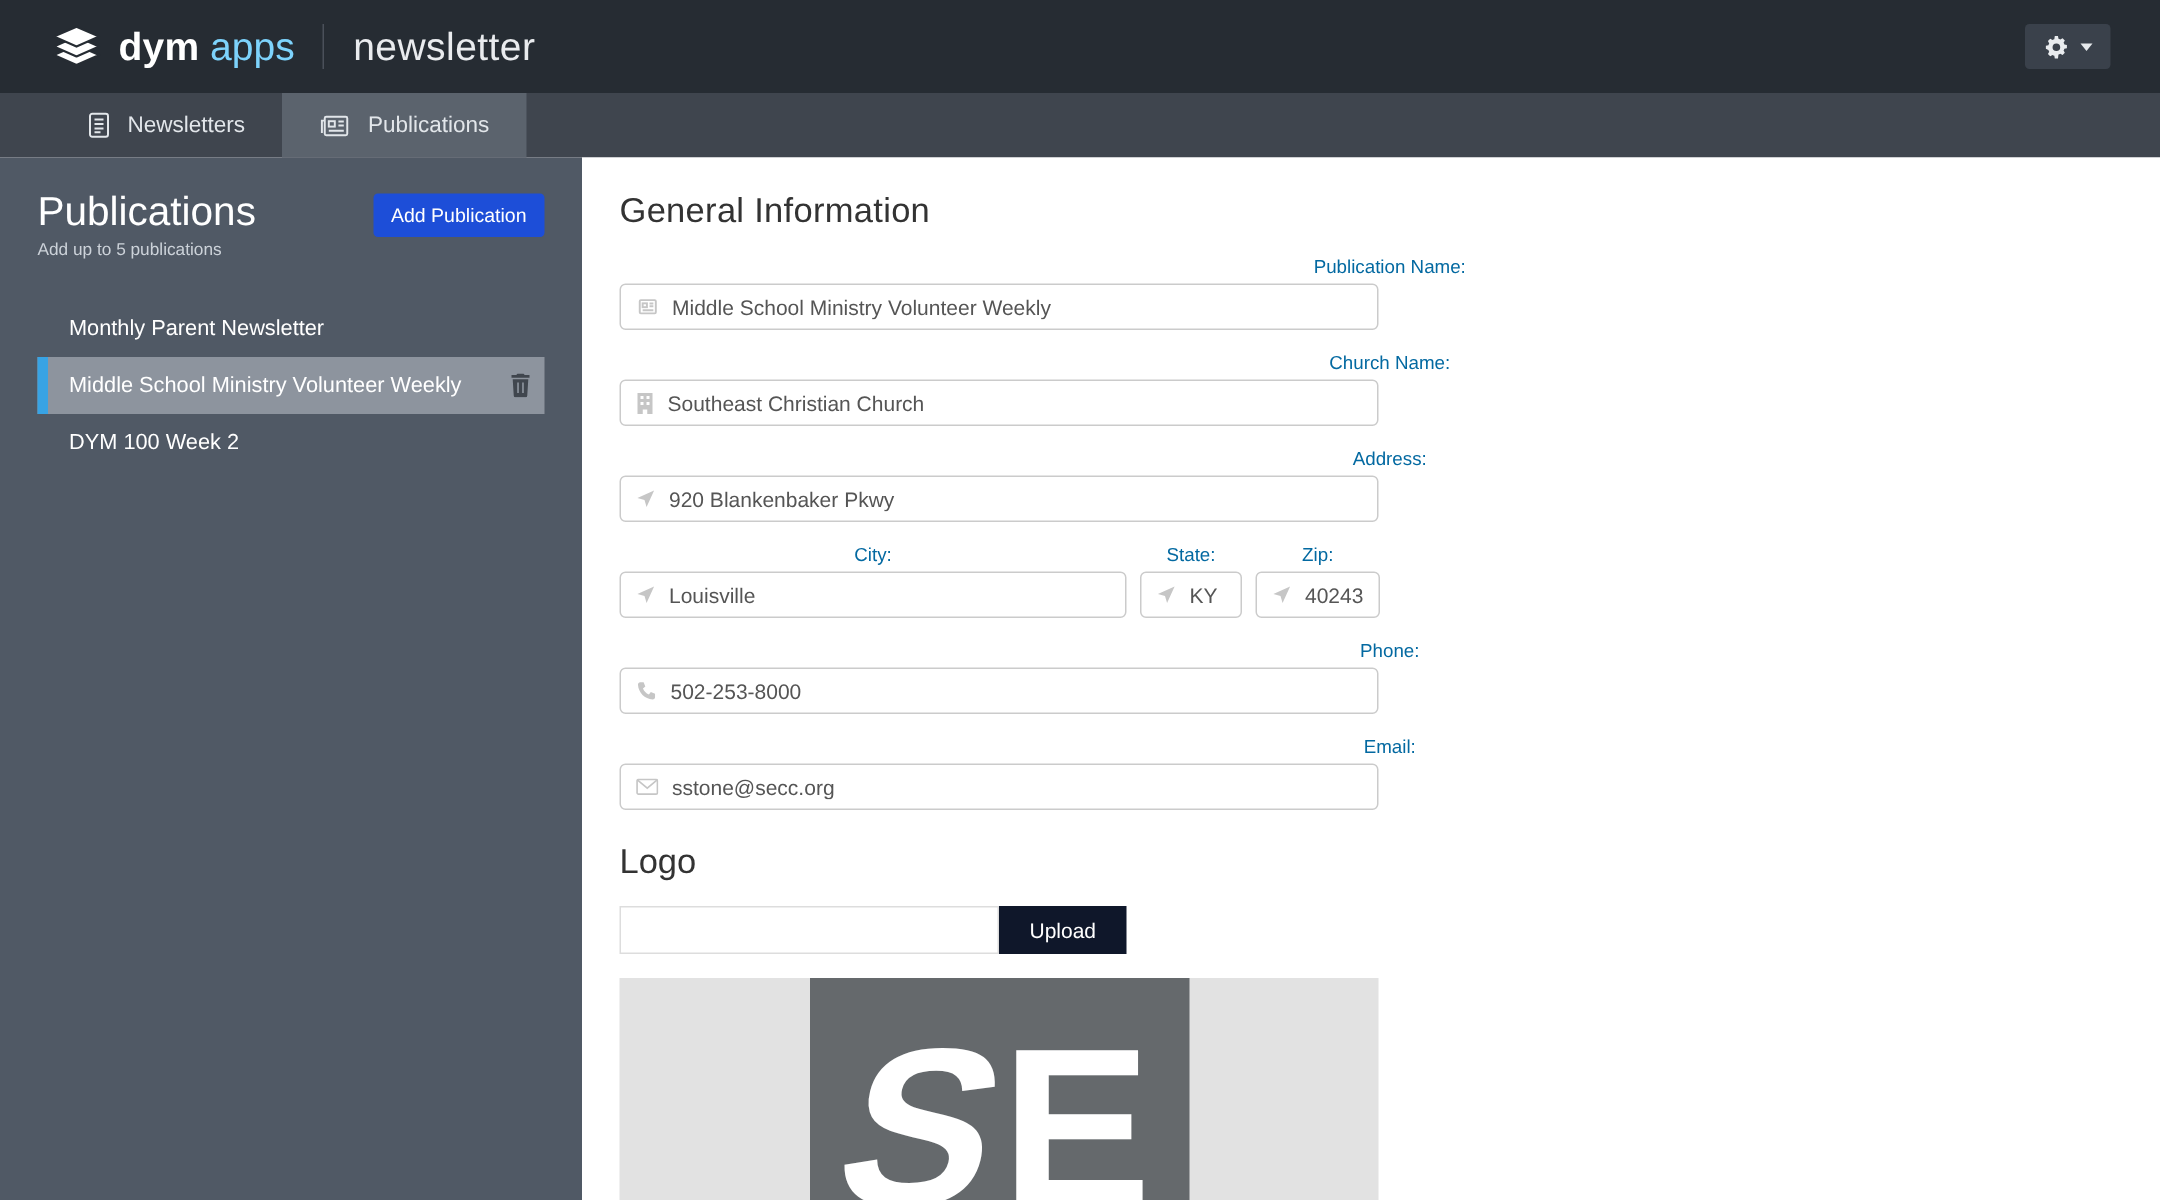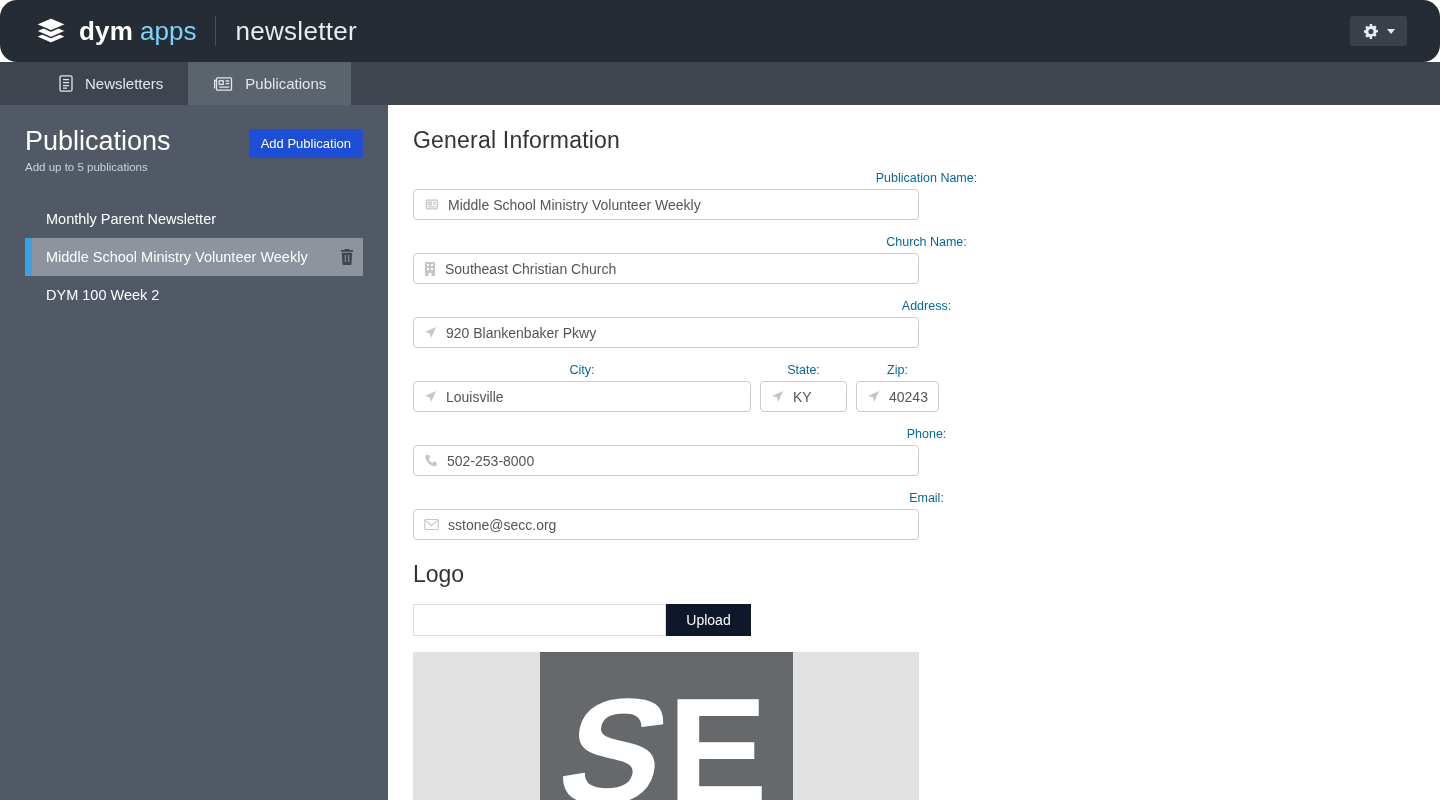--- a/index.html
+++ b/index.html
@@ -1,20 +1,20 @@
 <!DOCTYPE html>
 <html><head>
 <meta charset="utf-8">
 <style>
   * { margin:0; padding:0; box-sizing:border-box; }
   html,body { width:1440px; height:800px; overflow:hidden; }
   body { font-family:"Liberation Sans","DejaVu Sans",sans-serif; background:#fff; }
 
   
-  .hdr { height:62px; background:#262c33; display:flex; align-items:center; padding:0 33px 0 34px;border-radius:17px; }
+  .hdr { height:62px; background:#262c33; display:flex; align-items:center; padding:0 33px 0 34px; }
   .brand { display:flex; align-items:center; }
   .logo-icon { display:flex; margin-right:11px; }
   .brand-dym { color:#ffffff; font-size:26px; font-weight:bold; letter-spacing:.2px; }
   .brand-apps { color:#7dd3fc; font-size:26px; font-weight:normal; margin-left:7px; }
   .hdr-div { width:1px; height:30px; background:#4a505a; margin:0 19px; }
   .app-title { color:#e9ebee; font-size:26px; font-weight:normal; letter-spacing:.3px; }
   .gear-btn { margin-left:auto; background:#3a414b; border:none; border-radius:3px; height:30px;
               padding:0 12px; display:flex; align-items:center; gap:8px; cursor:pointer; }
   .caret { width:0; height:0; border-left:4px solid transparent; border-right:4px solid transparent;
            border-top:5px solid #e6e9ec; }
@@ -38,21 +38,21 @@
   .pub-list li.selected { background:#8d949e; border-left:7px solid #38a3e4; padding-left:14px; }
   .trash { margin-left:auto; margin-right:9px; color:#40464e; display:flex; cursor:pointer; }
 
   
   .main { flex:1; background:#ffffff; padding:22px 0 0 25px; }
   .h-section { font-size:23px; color:#333; font-weight:normal; letter-spacing:.2px; margin:0 0 17px; }
   .fg { margin-bottom:15px; }
   .fg label { display:block; font-size:12.5px; color:#0369a1; margin-bottom:4px;text-align:center; }
   .iw { width:506px; height:31px; border:1px solid #cbcbcb; border-radius:4px; background:#fff;
         display:flex; align-items:center; }
-  .iw.w-city { width:338px; } .iw.w-state { width:87px; } .iw.w-zip { width:83px; }
+  .iw.w-city { width:338px; } .iw.w-state { width:68px; } .iw.w-zip { width:83px; }
   .ficon { display:flex; color:#c6c6c6; margin-left:10px; flex:none; }
   .iw input { border:none; outline:none; flex:1; min-width:0; margin-left:9px; margin-right:6px;
               font-size:14px; color:#555; background:transparent; font-family:inherit; }
   .row3 { display:flex; gap:9px; }
   .h-logo { font-size:23px; color:#333; font-weight:normal; margin:21px 0 16px; }
   .upload-row { display:flex; width:338px; height:32px; }
   .file-box { width:253px; height:32px; border:1px solid #ddd; background:#fff; display:flex; align-items:center; }
   .file-box input { border:none; outline:none; flex:1; min-width:0; padding:0 8px; font-size:14px;
                     color:#555; background:transparent; font-family:inherit; }
   .upload-btn { width:85px; height:32px; background:#0f172a; border:none; color:#fff; font-size:14px;

